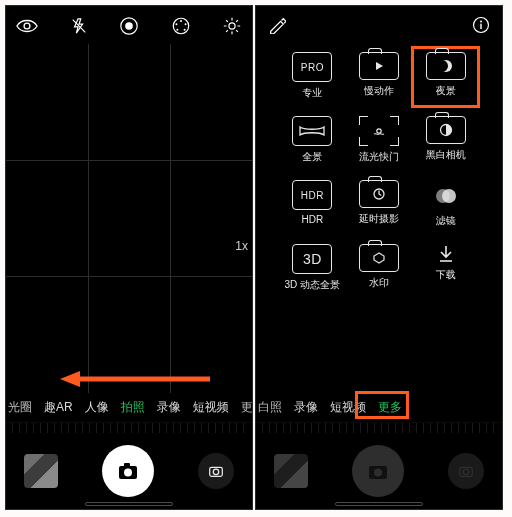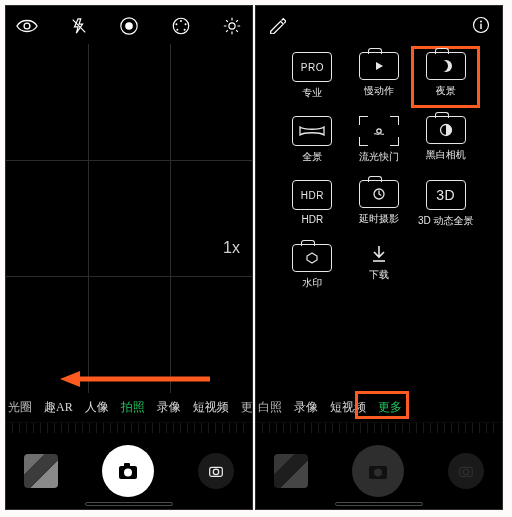--- a/index.html
+++ b/index.html
@@ -38,35 +38,35 @@
     flex: 1;
     position: relative;
     background: #000;
   }
   .gridline { position:absolute; background:#2c2c2c; }
   .gv1 { left:33.3%; top:0; width:1px; height:100%; }
   .gv2 { left:66.6%; top:0; width:1px; height:100%; }
   .gh1 { top:33.3%; left:0; height:1px; width:100%; }
   .gh2 { top:66.6%; left:0; height:1px; width:100%; }
   .zoom {
-    position:absolute; right:12px; top:56%;
-    color:#cfcfcf; font-size:16px;
+    position:absolute; right:4px; top:56%;
+    color:#cfcfcf; font-size:12px;
   }
   .arrow {
     position:absolute; bottom:4px; left:54px;
     width:150px; height:20px; pointer-events:none;
   }
   .mode-strip {
     display:flex; align-items:center;
     height:30px; color:#cfcfcf;
     font-size:12px; overflow:hidden; white-space:nowrap;
     padding:0 2px; gap:12px;
     border-bottom:1px solid #0a0a0a;
   }
-  .mode-strip .mode { color:#d9d9d9;font-family:Liberation Serif, serif; }
+  .mode-strip .mode { color:#d9d9d9; }
   .mode-strip .mode.active { color:#22c55e; font-weight:500; }
   .mode-strip .mode.partial { opacity:.85; }
   .tick-row {
     height:10px;
     background-image: repeating-linear-gradient(to right, #4a4a4a 0 1px, transparent 1px 7px);
     opacity:.35;
     margin: 0 6px 4px;
   }
   .shutter-row {
     display:flex; align-items:center; justify-content:space-between;
@@ -306,20 +306,29 @@
       </div>
       <div class="tile">
         <div class="cambody">
           <svg width="14" height="14" viewBox="0 0 14 14">
               <circle cx="7" cy="7" r="5" fill="none" stroke="#e6e6e6" stroke-width="1.3"></circle>
               <path d="M7 3.5V7l2.3 1.5" stroke="#e6e6e6" stroke-width="1.3" fill="none"></path>
             </svg>
         </div>
         <span>延时摄影</span>
       </div>
+      <div class="tile">
+        <div class="box" style="border:none">
+          <svg width="26" height="22" viewBox="0 0 26 22">
+              <circle cx="10" cy="12" r="7" fill="#e6e6e6" opacity=".55"></circle>
+              <circle cx="16" cy="12" r="7" fill="#e6e6e6" opacity=".85"></circle>
+            </svg>
+        </div>
+        <span>滤镜</span>
+      </div>
 
       <div class="tile">
         <div class="box" style="font-size:14px;">3D</div>
         <span>3D 动态全景</span>
       </div>
       <div class="tile">
         <div class="cambody">
           <svg width="14" height="12" viewBox="0 0 14 12">
               <path d="M7 1 2 4v4l5 3 5-3V4z" fill="none" stroke="#e6e6e6" stroke-width="1.2"></path>
             </svg>

